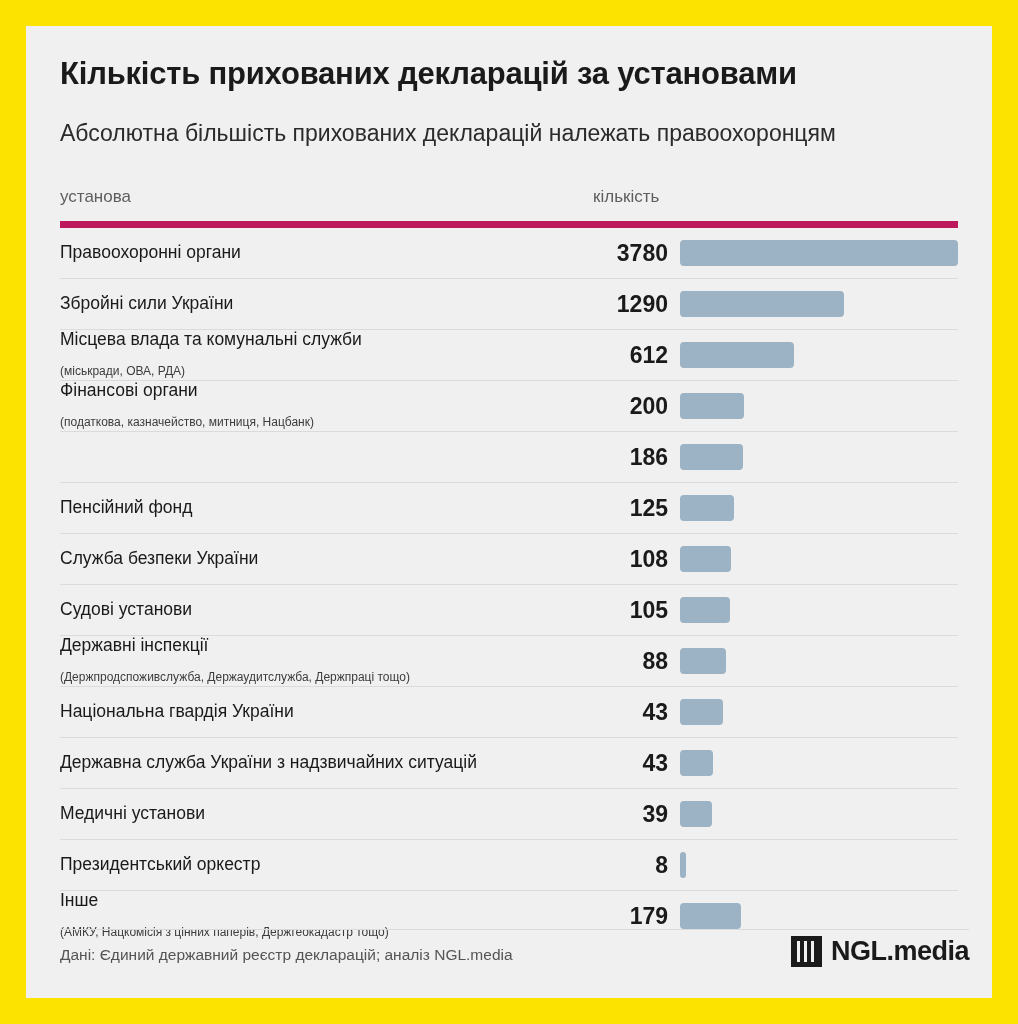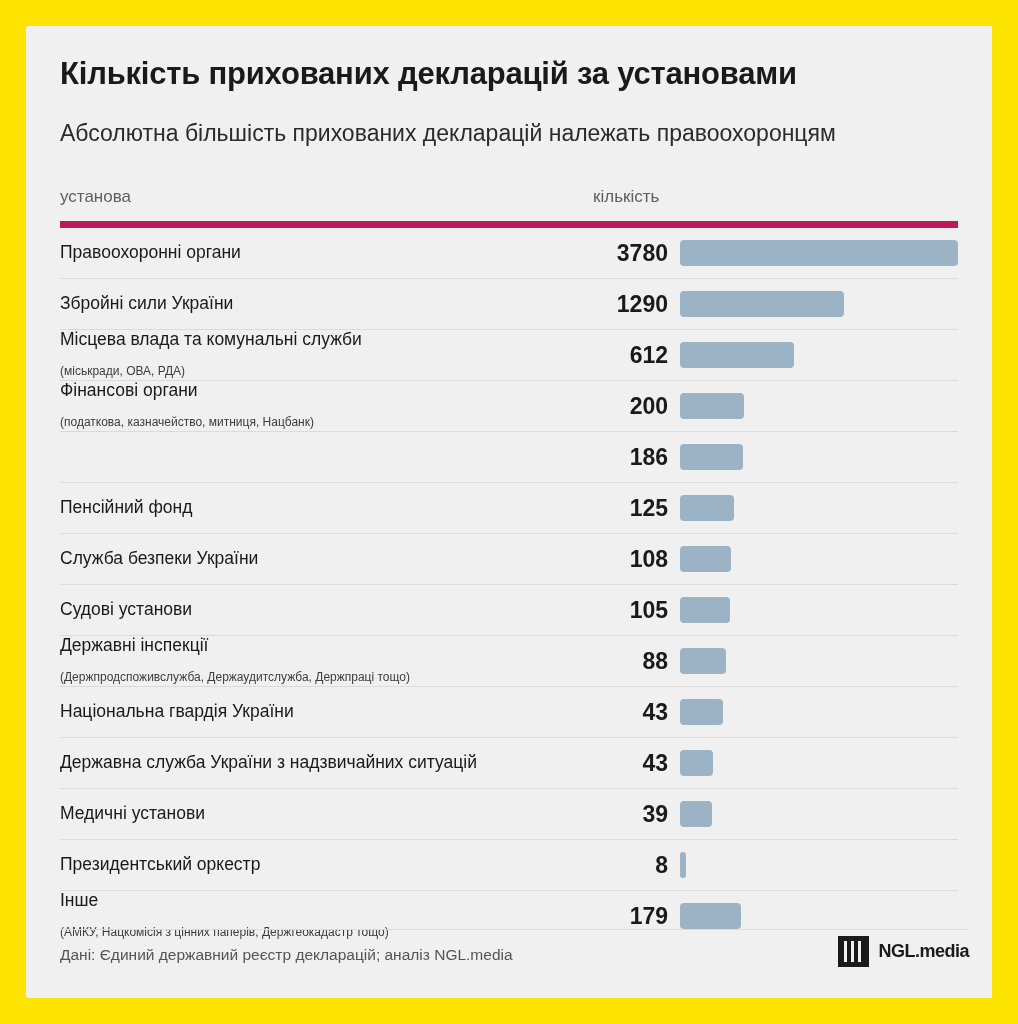--- a/index.html
+++ b/index.html
@@ -152,21 +152,21 @@
     position: absolute;
     top: 5px;
     width: 3px;
     height: 21px;
     background: #F0F0F0;
   }
   .brand-mark i:nth-child(1) { left: 6px; }
   .brand-mark i:nth-child(2) { left: 13px; }
   .brand-mark i:nth-child(3) { left: 20px; }
   .brand-text {
-    font-size: 18px;
+    font-size: 27px;
     font-weight: bold;
     color: #1A1A1A;
     letter-spacing: -0.5px;
   }
 </style>
 </head>
 <body>
 
 <div class="frame">
   <div class="inner">

